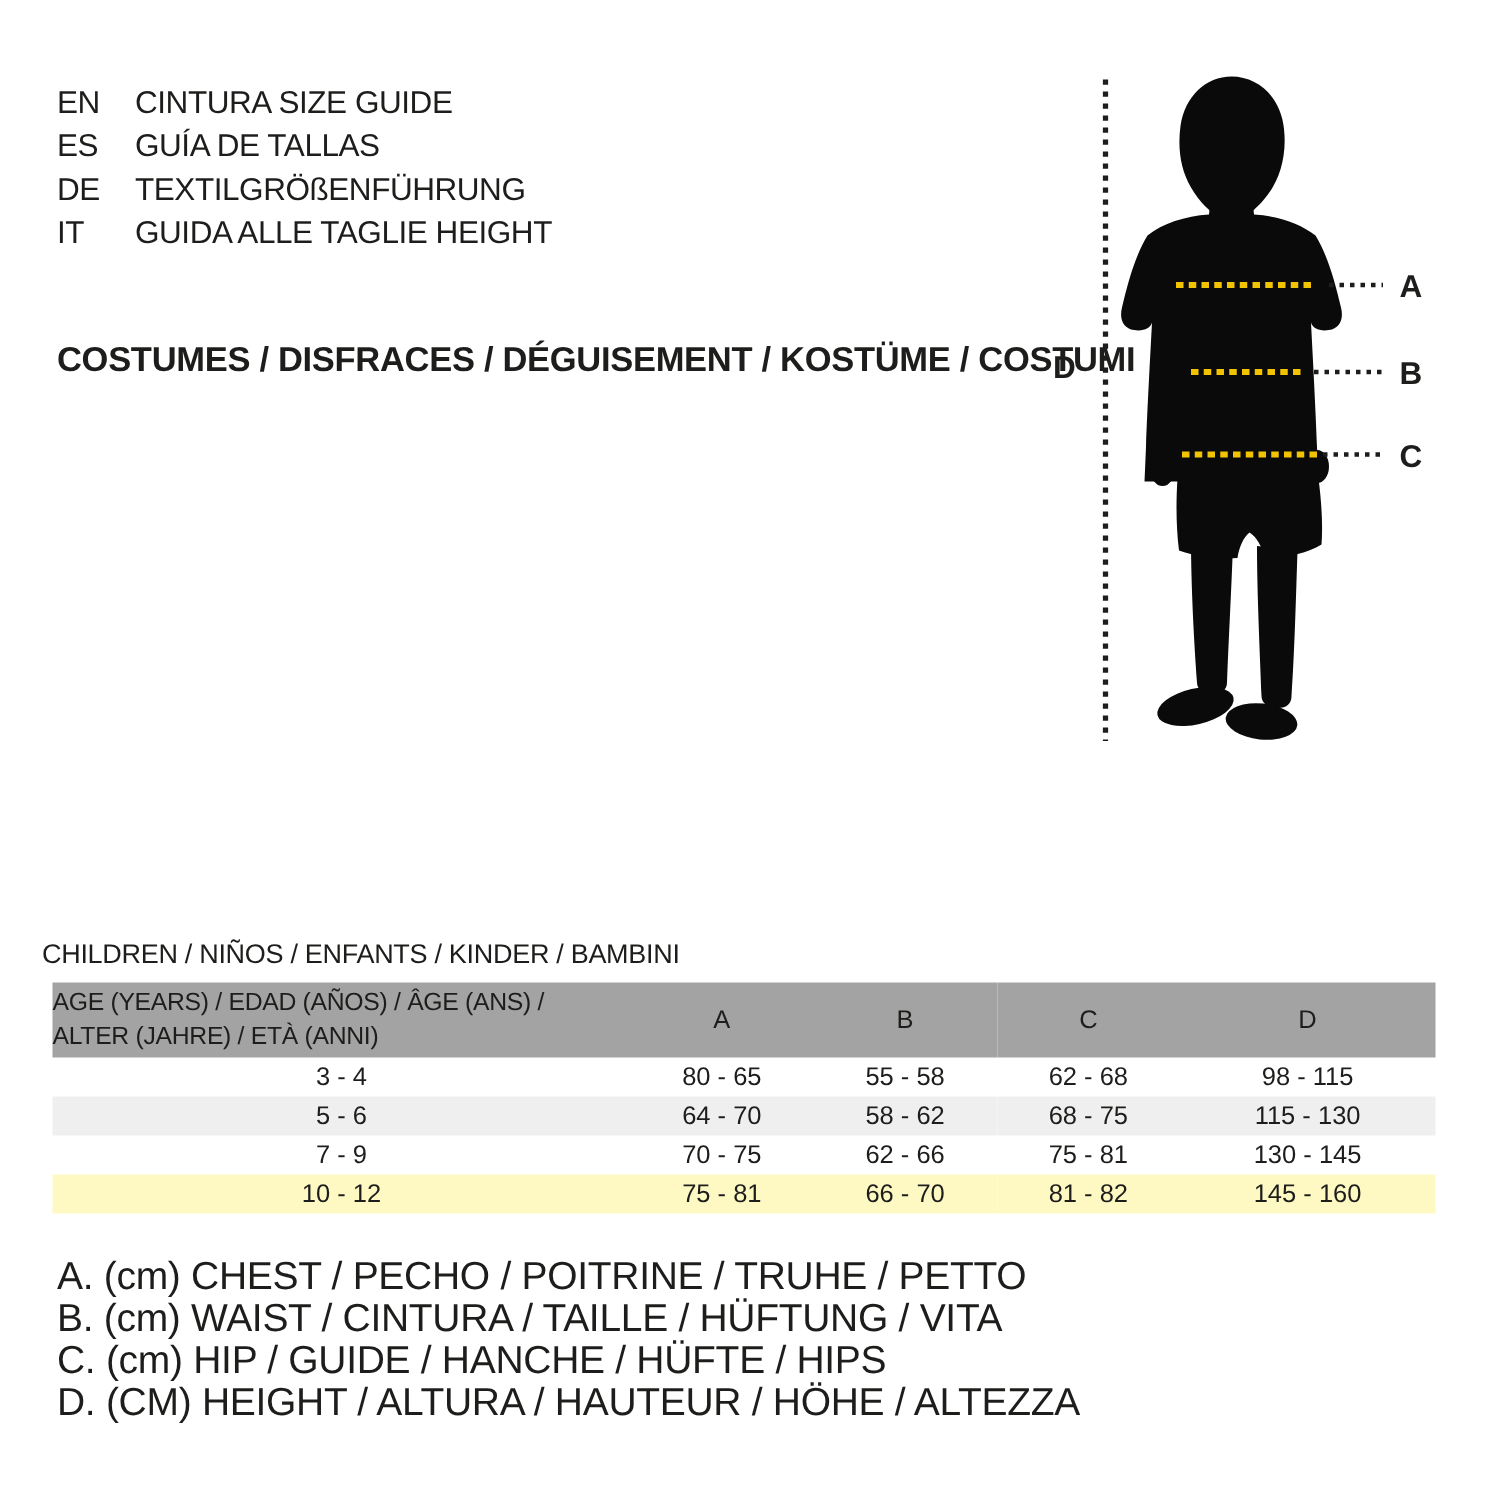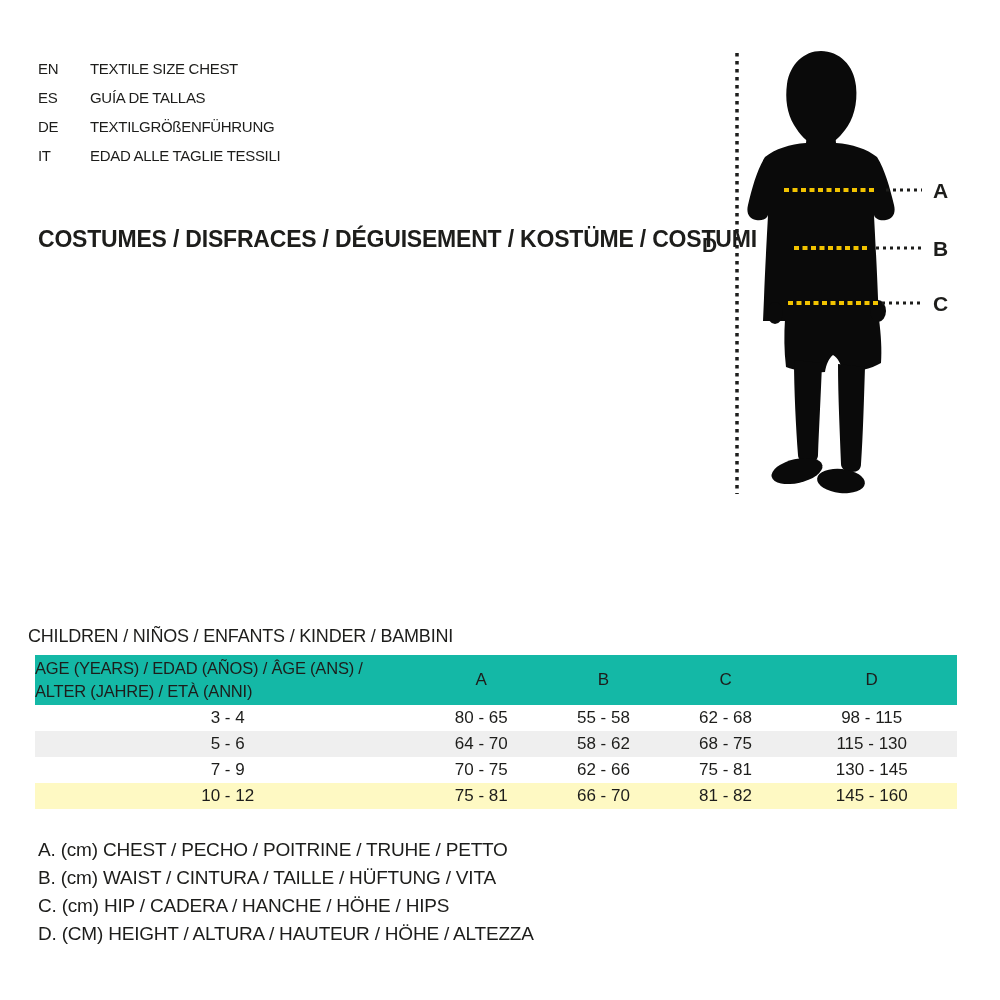--- a/index.html
+++ b/index.html
@@ -1,21 +1,21 @@
 <!DOCTYPE html>
 <html><head>
 <meta charset="utf-8">
 <style>
   html,body{margin:0;padding:0;background:#fff;}
   .canvas{position:relative;width:1000px;height:1000px;background:#ffffff;overflow:hidden;
           font-family:"Liberation Sans", sans-serif;color:#1d1d1b;}
 
   
   .lang-list{position:absolute;left:38px;top:54px;}
-  .lang-row{display:flex;height:29px;align-items:center;font-size:15px;font-weight:500;letter-spacing:-0.3px;}
+  .lang-row{display:flex;height:29px;align-items:center;font-size:21px;font-weight:500;letter-spacing:-0.3px;}
   .lang-code{width:52px;flex:0 0 52px;}
   .lang-label{white-space:nowrap;}
 
   
   .category{position:absolute;left:38px;top:226px;margin:0;font-size:23px;font-weight:bold;
             letter-spacing:-0.2px;white-space:nowrap;text-align:right;}
 
   
   .figure{position:absolute;left:690px;top:30px;width:310px;height:470px;}
   .figure text{font-family:"Liberation Sans", sans-serif;font-weight:bold;font-size:21px;fill:#1d1d1b;}
@@ -27,43 +27,43 @@
   .size-table th,.size-table td{font-weight:normal;vertical-align:middle;padding:0;}
   .size-table thead th{height:50px;}
   .size-table td{height:26px;text-align:center;}
   .age-col{text-align:left;padding-left:6px;}
   .val-col{text-align:center;}
   .d-col{padding-right:50px;}
   .age-head div{line-height:23px;font-size:16.5px;letter-spacing:-0.2px;white-space:nowrap;}
 
   
   .legend{position:absolute;left:38px;top:836px;}
-  .legend-line{height:28px;line-height:28px;font-size:19px;letter-spacing:-0.2px;white-space:nowrap;}
+  .legend-line{height:28px;line-height:28px;font-size:26px;letter-spacing:-0.2px;white-space:nowrap;}
 </style>
 </head>
 <body>
 
 <div class="canvas">
 
   <div class="lang-list">
     <div class="lang-row">
       <span class="lang-code">EN</span>
-      <span class="lang-label">TEXTILE SIZE CHEST</span>
+      <span class="lang-label">CINTURA SIZE GUIDE</span>
     </div>
     <div class="lang-row">
       <span class="lang-code">ES</span>
       <span class="lang-label">GUÍA DE TALLAS</span>
     </div>
     <div class="lang-row">
       <span class="lang-code">DE</span>
       <span class="lang-label">TEXTILGRÖßENFÜHRUNG</span>
     </div>
     <div class="lang-row">
       <span class="lang-code">IT</span>
-      <span class="lang-label">EDAD ALLE TAGLIE TESSILI</span>
+      <span class="lang-label">GUIDA ALLE TAGLIE HEIGHT</span>
     </div>
   </div>
 
   <h1 class="category">COSTUMES / DISFRACES / DÉGUISEMENT / KOSTÜME / COSTUMI</h1>
 
   <svg class="figure" viewBox="0 0 310 470">
 
     <line x1="47" y1="23" x2="47" y2="464" stroke-width="3.5" stroke-dasharray="3.5 4.5" stroke="#1d1d1b"></line>
     <text x="12" y="222">D</text>
 
@@ -96,21 +96,21 @@
 
   <table class="size-table">
     <colgroup>
       <col style="width:41.8%">
         <col style="width:13.2%">
         <col style="width:13.3%">
         <col style="width:13.2%">
         <col style="width:18.5%">
     </colgroup>
     <thead>
-      <tr class="thead-row" style="background: #14b8a6;">
+      <tr class="thead-row" style="background: #a3a3a3;">
         <th class="age-col age-head">
           <div>AGE (YEARS) / EDAD (AÑOS) / ÂGE (ANS) /</div>
           <div>ALTER (JAHRE) / ETÀ (ANNI)</div>
         </th>
         <th class="val-col">A</th>
         <th class="val-col">B</th>
         <th class="val-col">C</th>
         <th class="val-col d-col">D</th>
       </tr>
     </thead>
@@ -142,17 +142,17 @@
         <td class="val-col">66 - 70</td>
         <td class="val-col">81 - 82</td>
         <td class="val-col d-col">145 - 160</td>
       </tr>
     </tbody>
   </table>
 
   <div class="legend">
     <div class="legend-line">A. (cm) CHEST / PECHO / POITRINE / TRUHE / PETTO</div>
     <div class="legend-line">B. (cm) WAIST / CINTURA / TAILLE / HÜFTUNG / VITA</div>
-    <div class="legend-line">C. (cm) HIP / CADERA / HANCHE / HÖHE / HIPS</div>
+    <div class="legend-line">C. (cm) HIP / GUIDE / HANCHE / HÜFTE / HIPS</div>
     <div class="legend-line">D. (CM) HEIGHT / ALTURA / HAUTEUR / HÖHE / ALTEZZA</div>
   </div>
 
 </div>
 
 </body></html>

